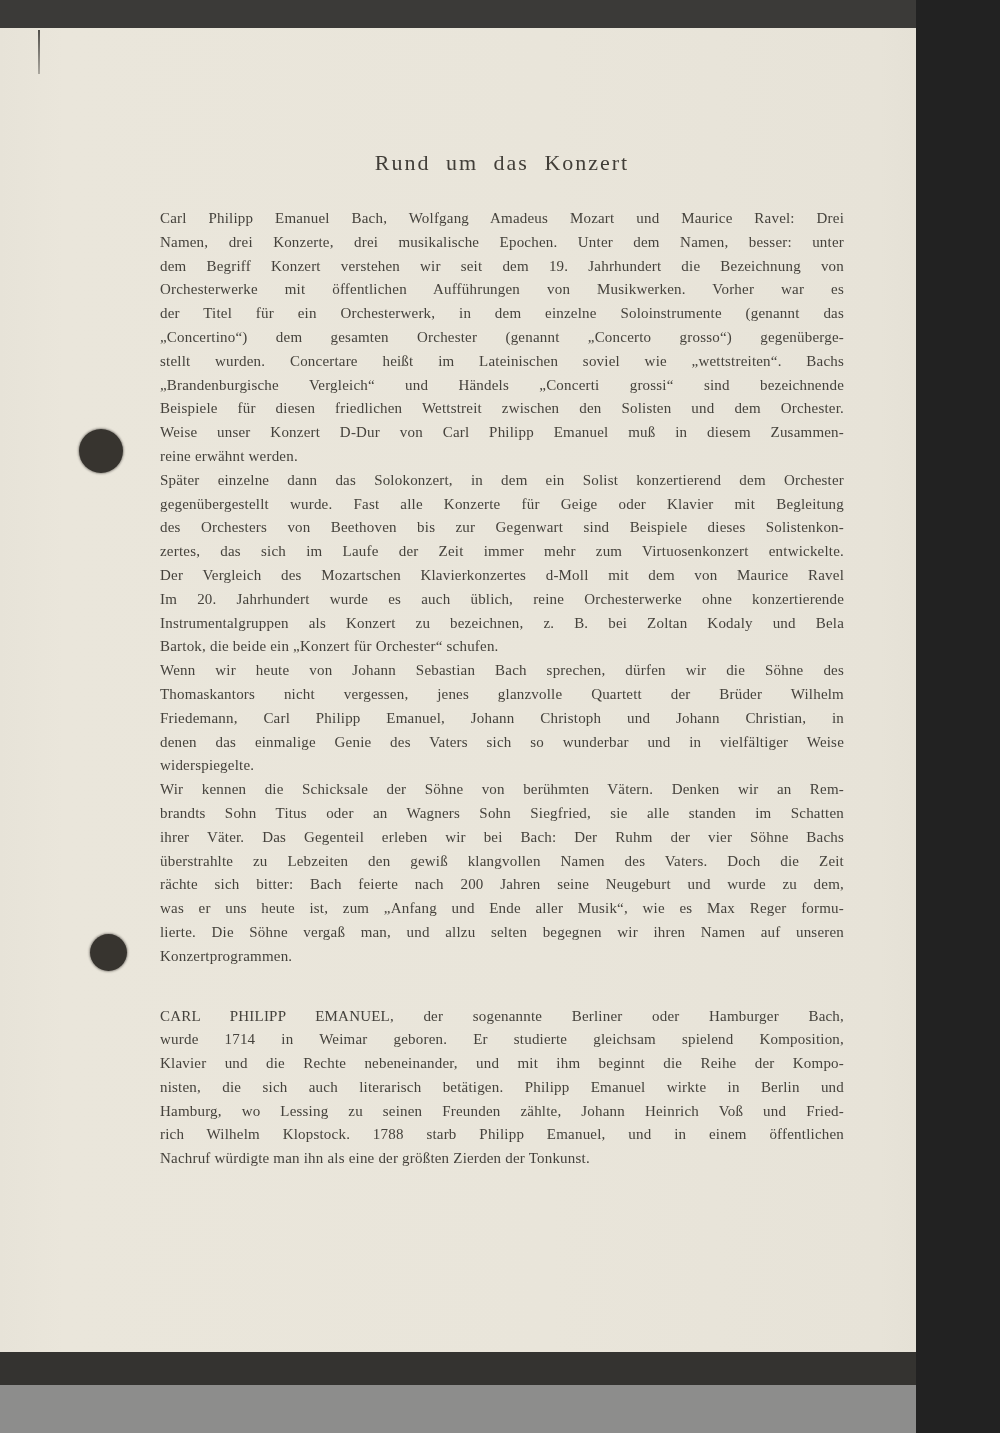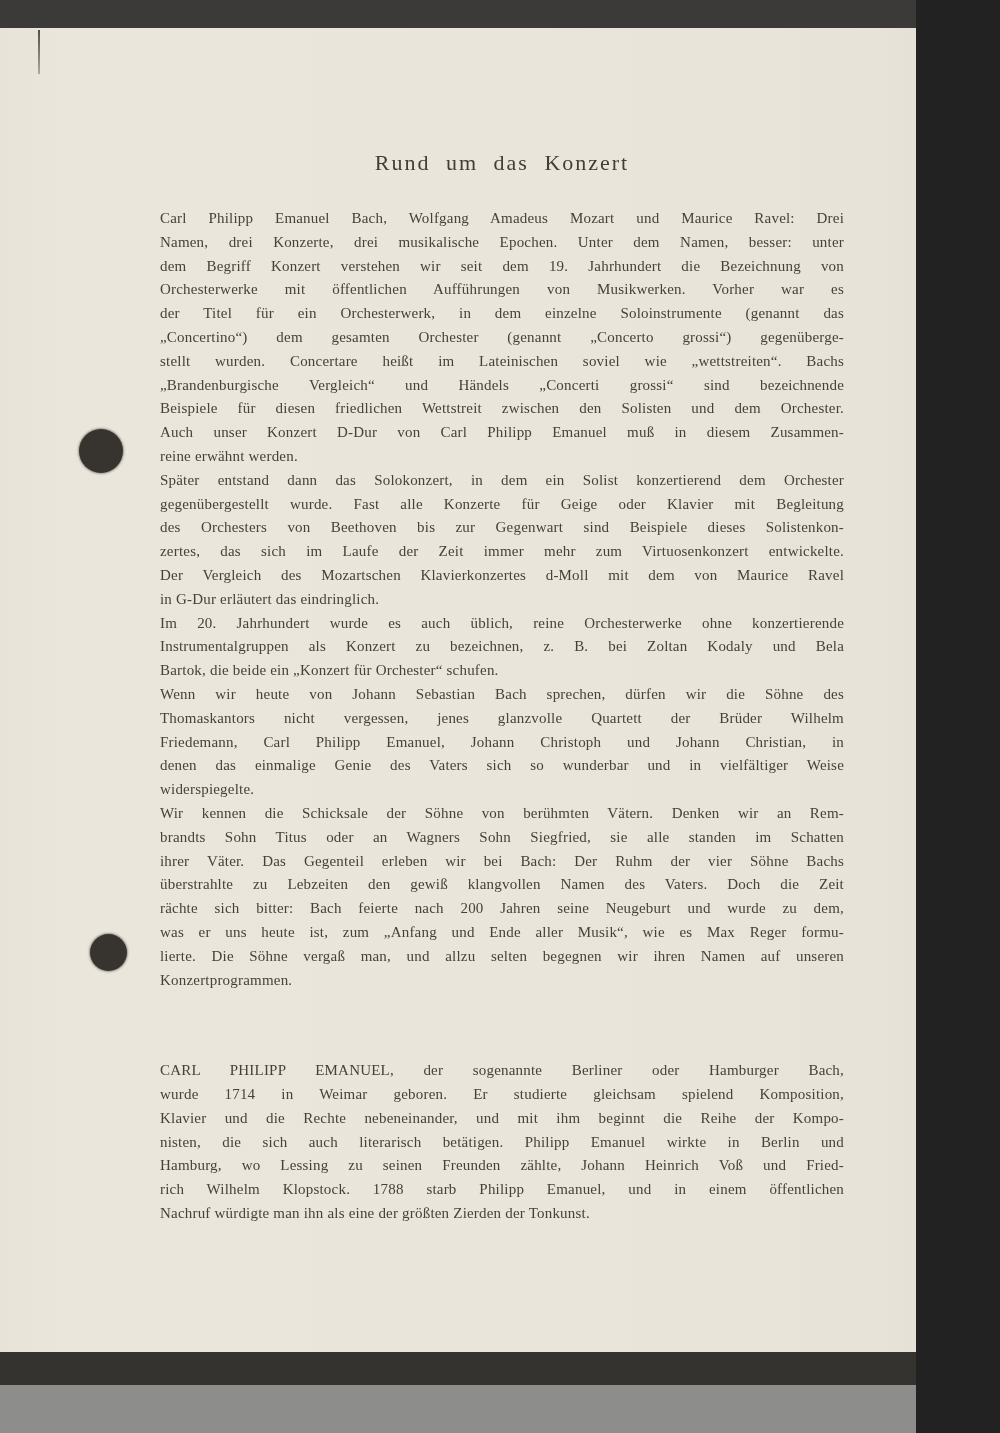--- a/index.html
+++ b/index.html
@@ -19,21 +19,21 @@
   .hole.h2 { left:90px; top:934px; width:37px; height:37px; }
   
   .text-col { position:absolute; left:160px; top:150px; width:684px; color:#45423c; }
   .title {
     font-size:22px; font-weight:normal; margin:0 0 31px 0; text-align:center;
     letter-spacing:2px; word-spacing:8px; color:#413e38;
   }
   .para { margin:0; font-size:15px; line-height:23.8px; letter-spacing:0.2px; }
   .line { text-align:justify; text-align-last:justify; white-space:normal; }
   .line.last { text-align-last:auto; }
-  .section + .section { margin-top:67px; }
+  .section + .section { margin-top:36px; }
   
   .footer { position:absolute; top:1385px; left:0; width:1000px; height:48px; background:#8d8d8c; }
   .footer a { text-decoration:none; cursor:pointer; }
 </style>
 </head>
 <body>
 
 <div id="screen">
 
   <div class="top-strip"></div>
@@ -45,34 +45,33 @@
   <div class="text-col">
     <h1 class="title">Rund um das Konzert</h1>
     <div>
         <div class="section">
           <div class="para">
             <div class="line">Carl Philipp Emanuel Bach, Wolfgang Amadeus Mozart und Maurice Ravel: Drei</div>
             <div class="line">Namen, drei Konzerte, drei musikalische Epochen. Unter dem Namen, besser: unter</div>
             <div class="line">dem Begriff Konzert verstehen wir seit dem 19. Jahrhundert die Bezeichnung von</div>
             <div class="line">Orchesterwerke mit öffentlichen Aufführungen von Musikwerken. Vorher war es</div>
             <div class="line">der Titel für ein Orchesterwerk, in dem einzelne Soloinstrumente (genannt das</div>
-            <div class="line">„Concertino“) dem gesamten Orchester (genannt „Concerto grossi“) gegenüberge-</div>
+            <div class="line">„Concertino“) dem gesamten Orchester (genannt „Concerto grosso“) gegenüberge-</div>
             <div class="line">stellt wurden. Concertare heißt im Lateinischen soviel wie „wettstreiten“. Bachs</div>
             <div class="line">„Brandenburgische Vergleich“ und Händels „Concerti grossi“ sind bezeichnende</div>
             <div class="line">Beispiele für diesen friedlichen Wettstreit zwischen den Solisten und dem Orchester.</div>
-            <div class="line">Auch unser Konzert D-Dur von Carl Philipp Emanuel muß in diesem Zusammen-</div>
+            <div class="line">Weise unser Konzert D-Dur von Carl Philipp Emanuel muß in diesem Zusammen-</div>
             <div class="line last">reine erwähnt werden.</div>
           </div>
           <div class="para">
-            <div class="line">Später entstand dann das Solokonzert, in dem ein Solist konzertierend dem Orchester</div>
+            <div class="line">Später einzelne dann das Solokonzert, in dem ein Solist konzertierend dem Orchester</div>
             <div class="line">gegenübergestellt wurde. Fast alle Konzerte für Geige oder Klavier mit Begleitung</div>
             <div class="line">des Orchesters von Beethoven bis zur Gegenwart sind Beispiele dieses Solistenkon-</div>
             <div class="line">zertes, das sich im Laufe der Zeit immer mehr zum Virtuosenkonzert entwickelte.</div>
             <div class="line">Der Vergleich des Mozartschen Klavierkonzertes d-Moll mit dem von Maurice Ravel</div>
-            <div class="line last">in G-Dur erläutert das eindringlich.</div>
           </div>
           <div class="para">
             <div class="line">Im 20. Jahrhundert wurde es auch üblich, reine Orchesterwerke ohne konzertierende</div>
             <div class="line">Instrumentalgruppen als Konzert zu bezeichnen, z. B. bei Zoltan Kodaly und Bela</div>
             <div class="line last">Bartok, die beide ein „Konzert für Orchester“ schufen.</div>
           </div>
           <div class="para">
             <div class="line">Wenn wir heute von Johann Sebastian Bach sprechen, dürfen wir die Söhne des</div>
             <div class="line">Thomaskantors nicht vergessen, jenes glanzvolle Quartett der Brüder Wilhelm</div>
             <div class="line">Friedemann, Carl Philipp Emanuel, Johann Christoph und Johann Christian, in</div>

